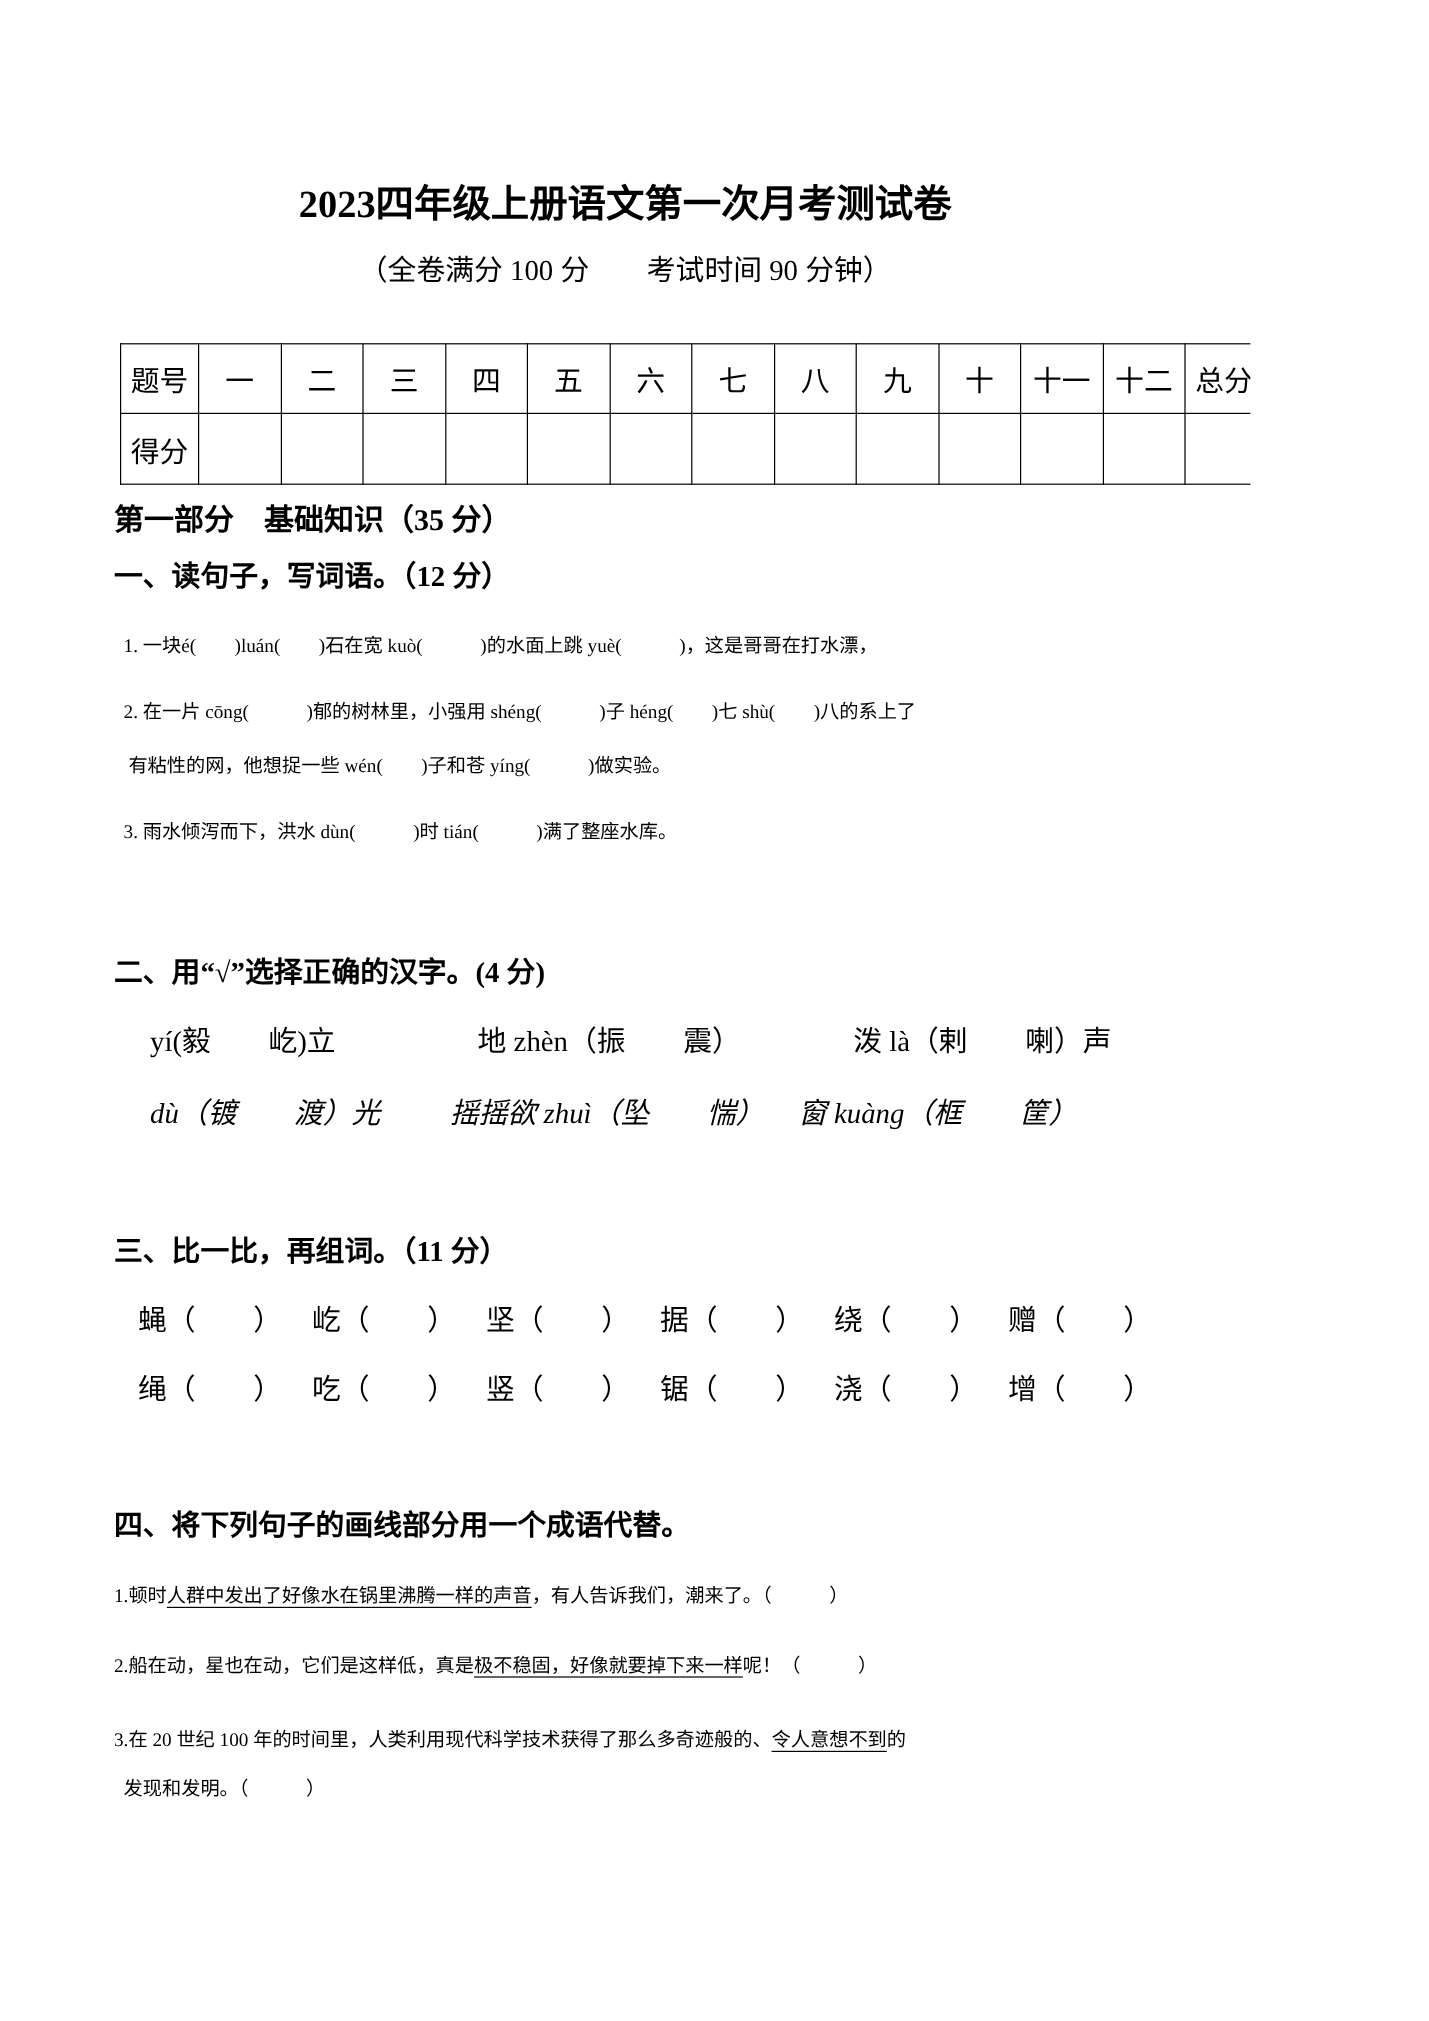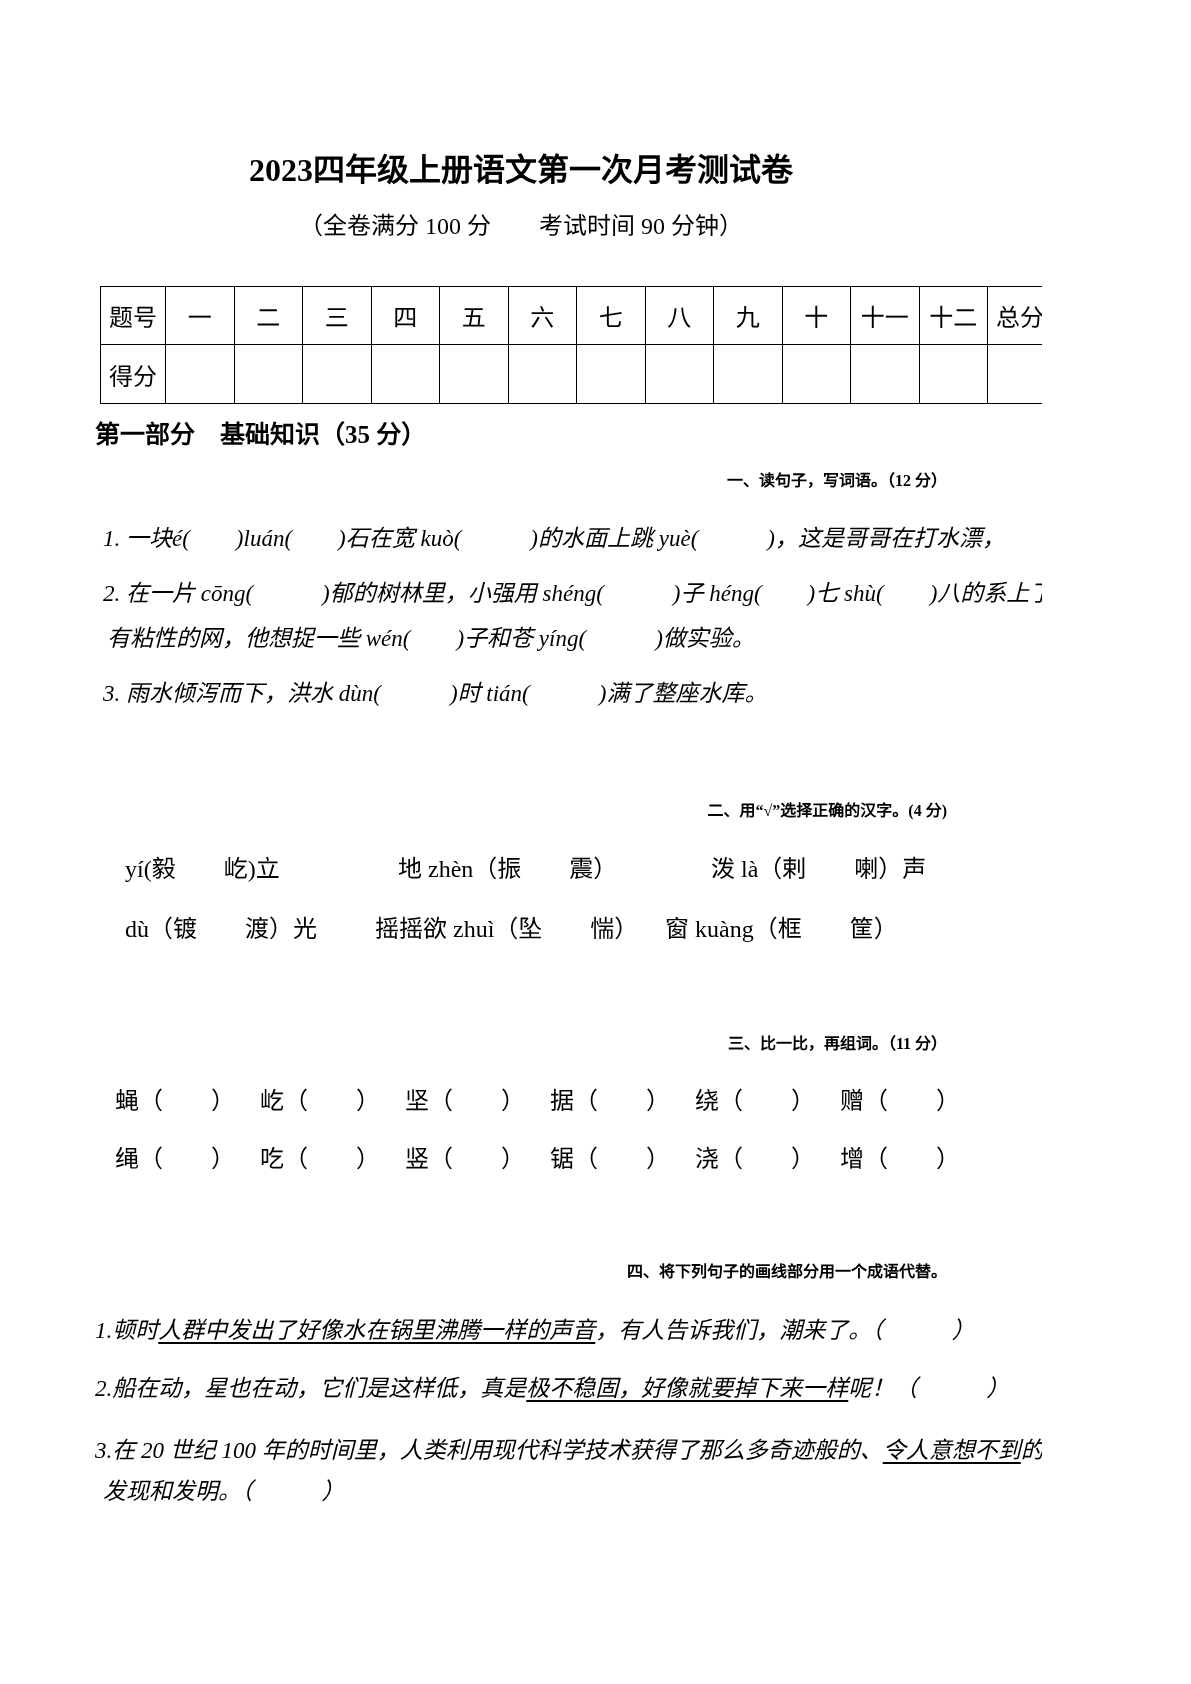--- a/index.html
+++ b/index.html
@@ -14,35 +14,35 @@
   .subtitle{margin:20px 0 0 0;font-size:24px;line-height:32px;text-align:center;}
 
   .score-table{margin-top:44px;margin-left:5px;border-collapse:collapse;table-layout:fixed;width:952px;}
   .score-table td{border:1px solid #000;text-align:center;font-size:24px;padding:0;overflow:hidden;}
   .score-table tr.r1 td{height:57px;}
   .score-table tr.r2 td{height:58px;}
   .score-table td.total{font-weight:normal;}
 
   .part-heading{margin:16px 0 0 0;font-size:25px;line-height:30px;font-weight:bold;text-align:left;}
 
-  .q-heading{font-size:16px;line-height:30px;font-weight:bold;margin:0;white-space:nowrap;text-align:right;}
-  .line{font-size:23px;line-height:30px;margin:0;white-space:nowrap;font-style:italic;}
+  .q-heading{font-size:24px;line-height:30px;font-weight:bold;margin:0;white-space:nowrap;}
+  .line{font-size:16px;line-height:30px;margin:0;white-space:nowrap;}
   .indent-sm{padding-left:8px;}
   .indent-cont{padding-left:12px;}
 
   .mt-q1h{margin-top:16px;}
   .mt-l1{margin-top:28px;}
   .mt-l2{margin-top:25px;}
   .mt-l2b{margin-top:15px;}
   .mt-l3{margin-top:25px;}
 
   .mt-q2h{margin-top:87px;}
   .choice-row{display:grid;grid-template-columns:250px 290px auto;padding-left:30px;font-size:24px;line-height:30px;white-space:nowrap;}
   .mt-c1{margin-top:28px;gap:23px;}
-  .mt-c2{margin-top:30px;}
+  .mt-c2{margin-top:30px;font-style:italic;}
   .mt-c3{margin-top:27px;}
 
   .mt-q3h{margin-top:85px;}
   .word-row{display:grid;grid-template-columns:repeat(6,145px);padding-left:20px;font-size:24px;line-height:30px;white-space:nowrap;}
   .mt-w1{margin-top:27px;}
   .mt-w2{margin-top:28px;}
 
   .mt-q4h{margin-top:83px;}
   .mt-s1{margin-top:29px;}
   .mt-s2{margin-top:28px;}

